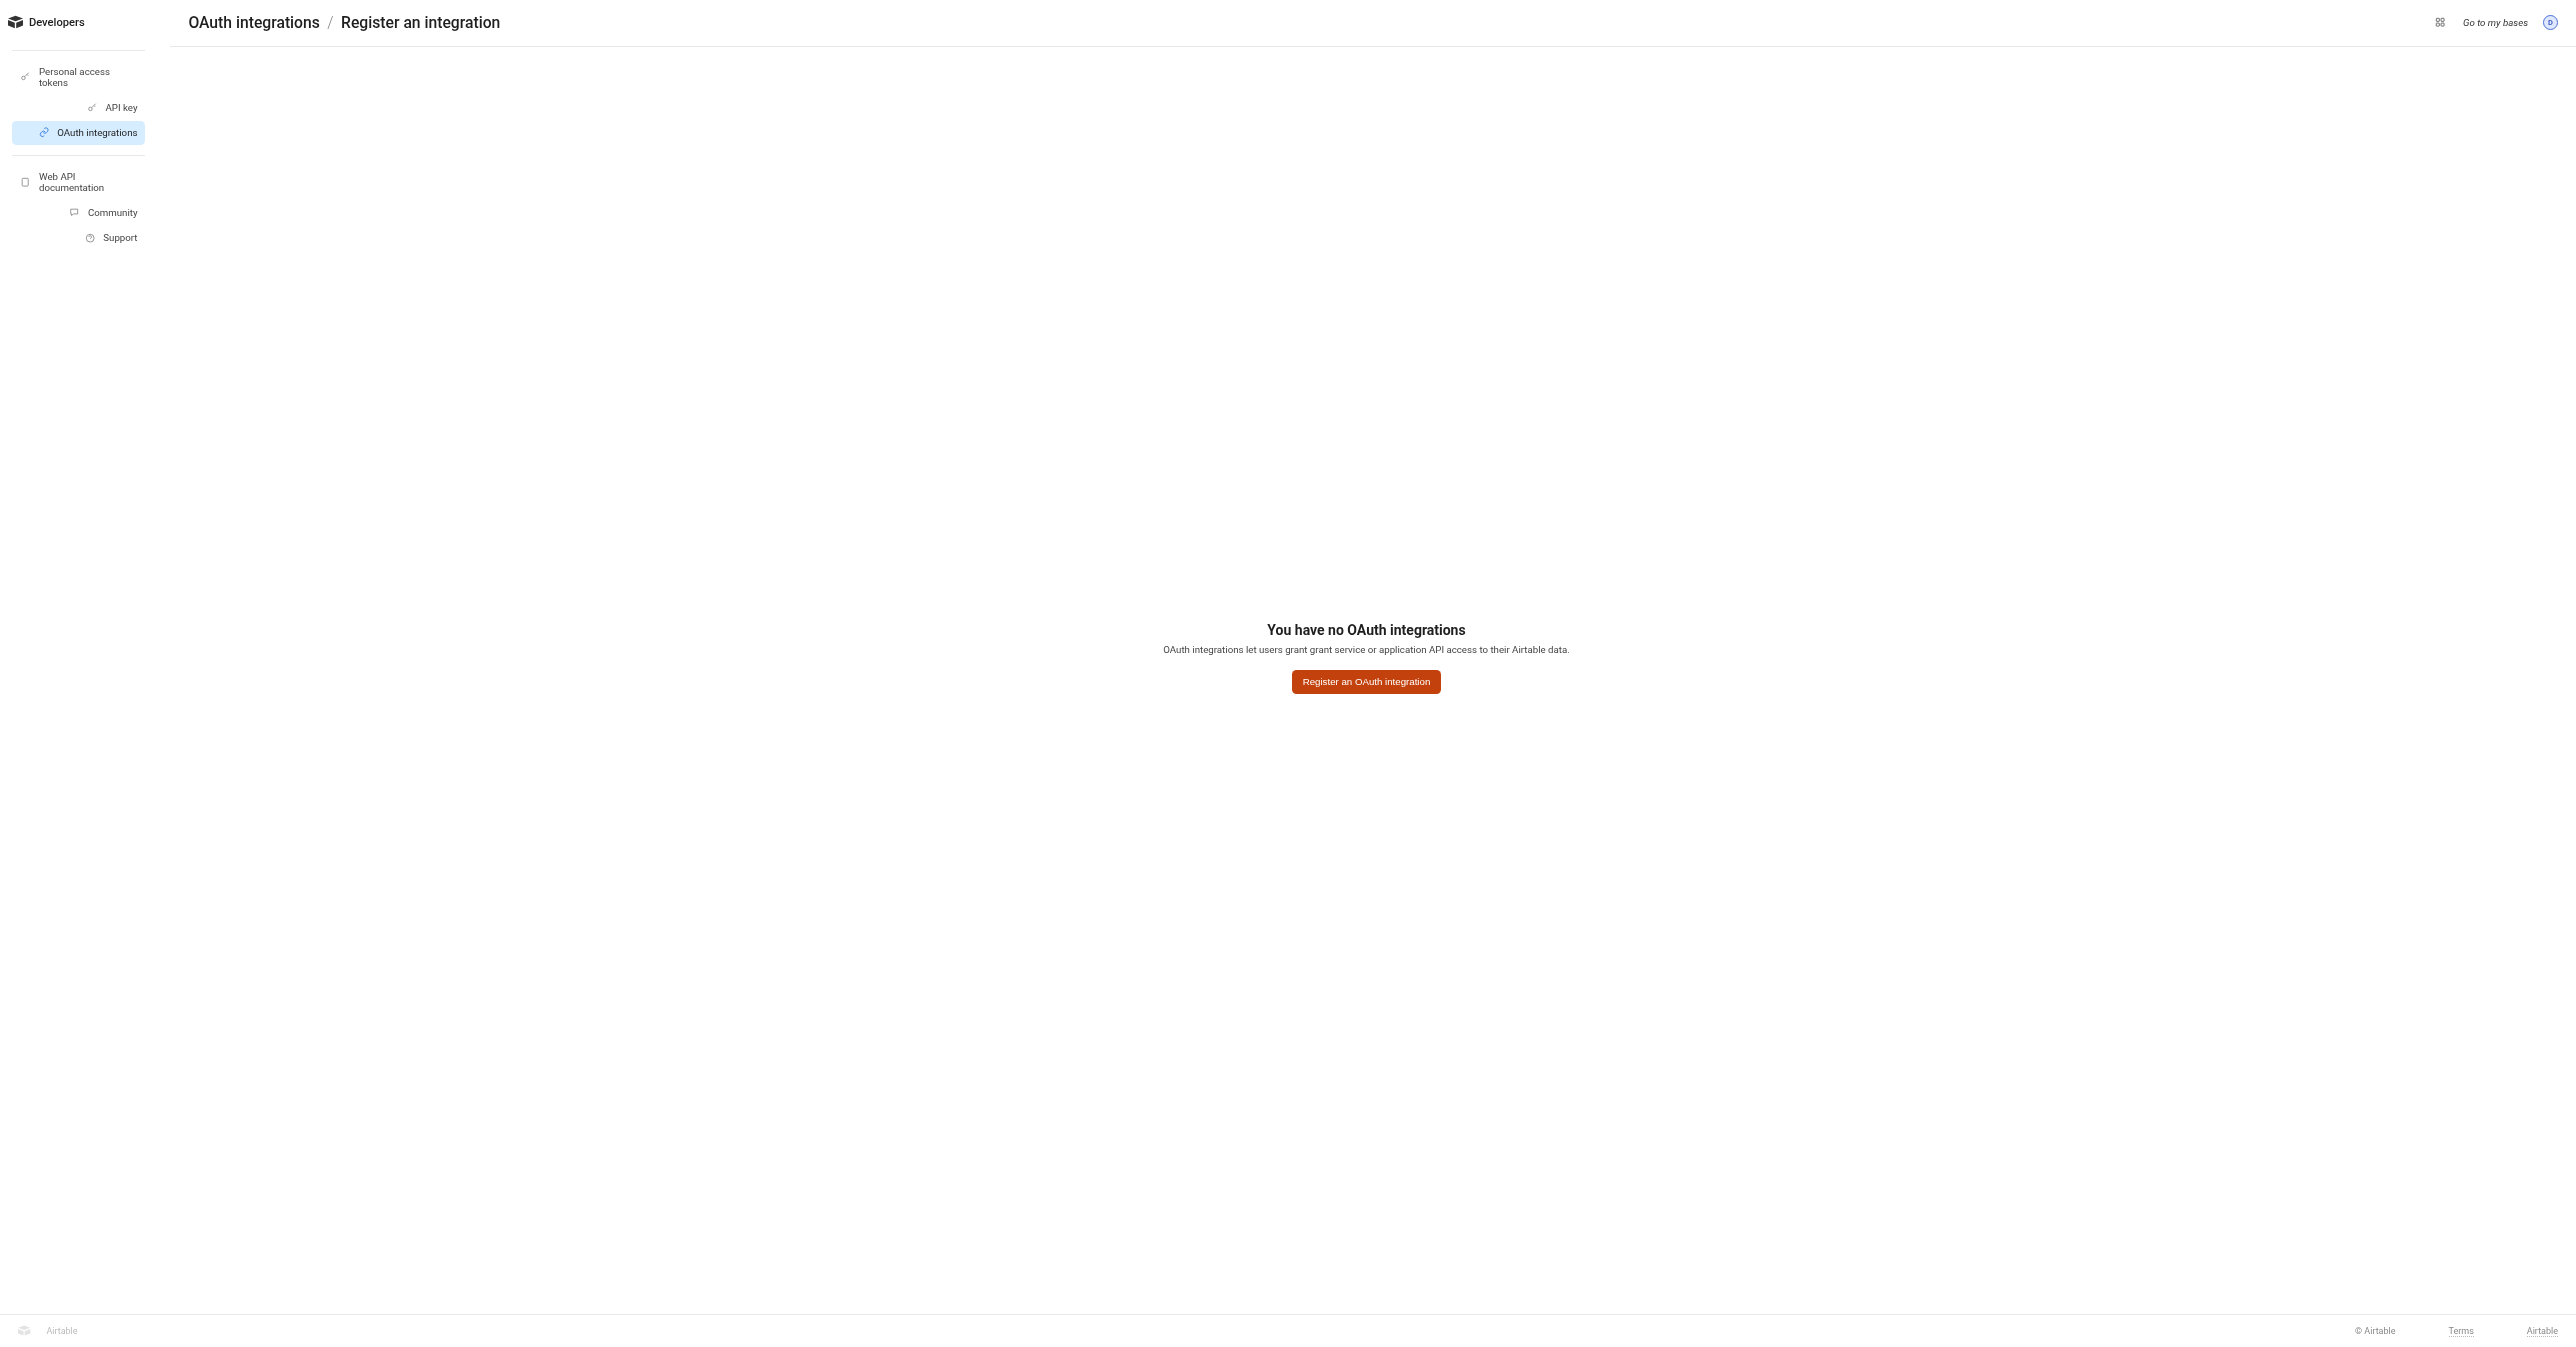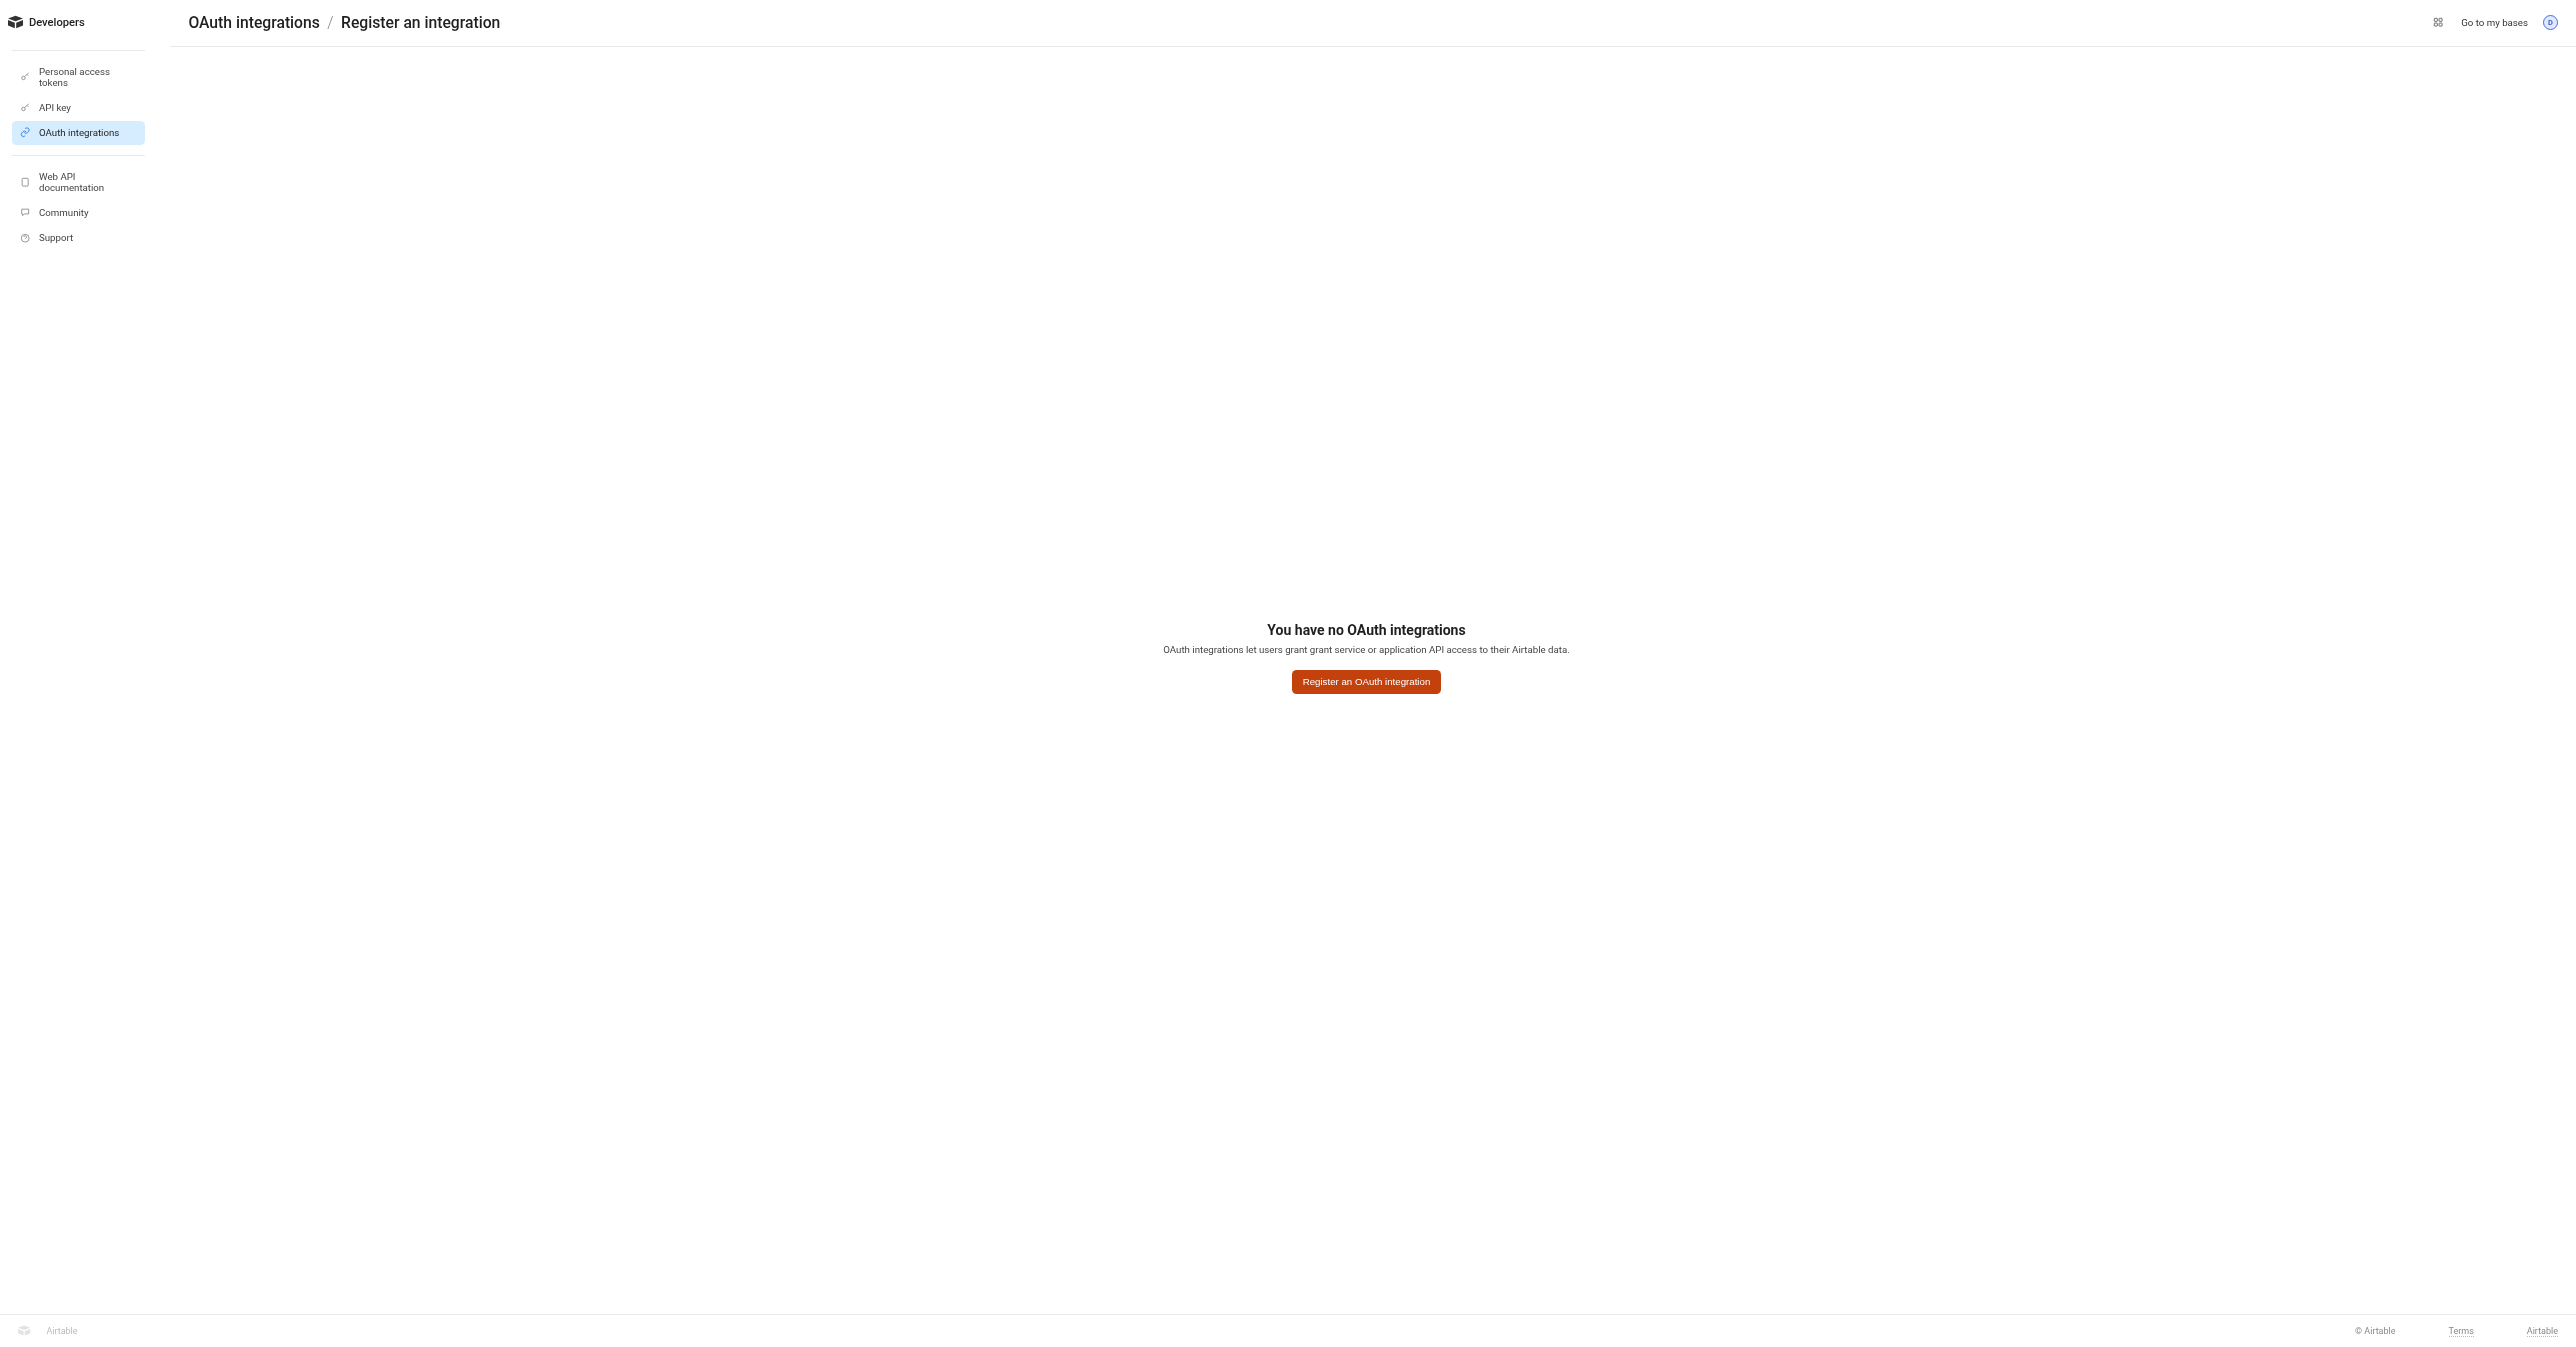--- a/index.html
+++ b/index.html
@@ -64,20 +64,21 @@
     
     .nav-item {
       display: flex;
       align-items: center;
       padding: 6px 7.5px;
       border-radius: 4.5px;
       cursor: pointer;
       gap: 7.5px;
       color: #444;
       margin-bottom: 1.5px;
+      justify-content: flex-end;
     }
     
     .nav-item.active {
       background: #d6ecff;
       color: #1f1f1f;
     }
     
     .nav-item.active .nav-icon svg {
       stroke: #2872e1;
     }
@@ -145,20 +146,21 @@
       gap: 15px;
     }
     
     .go-to-bases {
       display: flex;
       align-items: center;
       gap: 18px;
       color: #333;
       font-size: 9.7px;
       cursor: pointer;
+      font-style: italic;
     }
     
     .go-to-bases svg {
       stroke: #555;
     }
     
     .avatar {
       width: 15px;
       height: 15px;
       border-radius: 50%;

